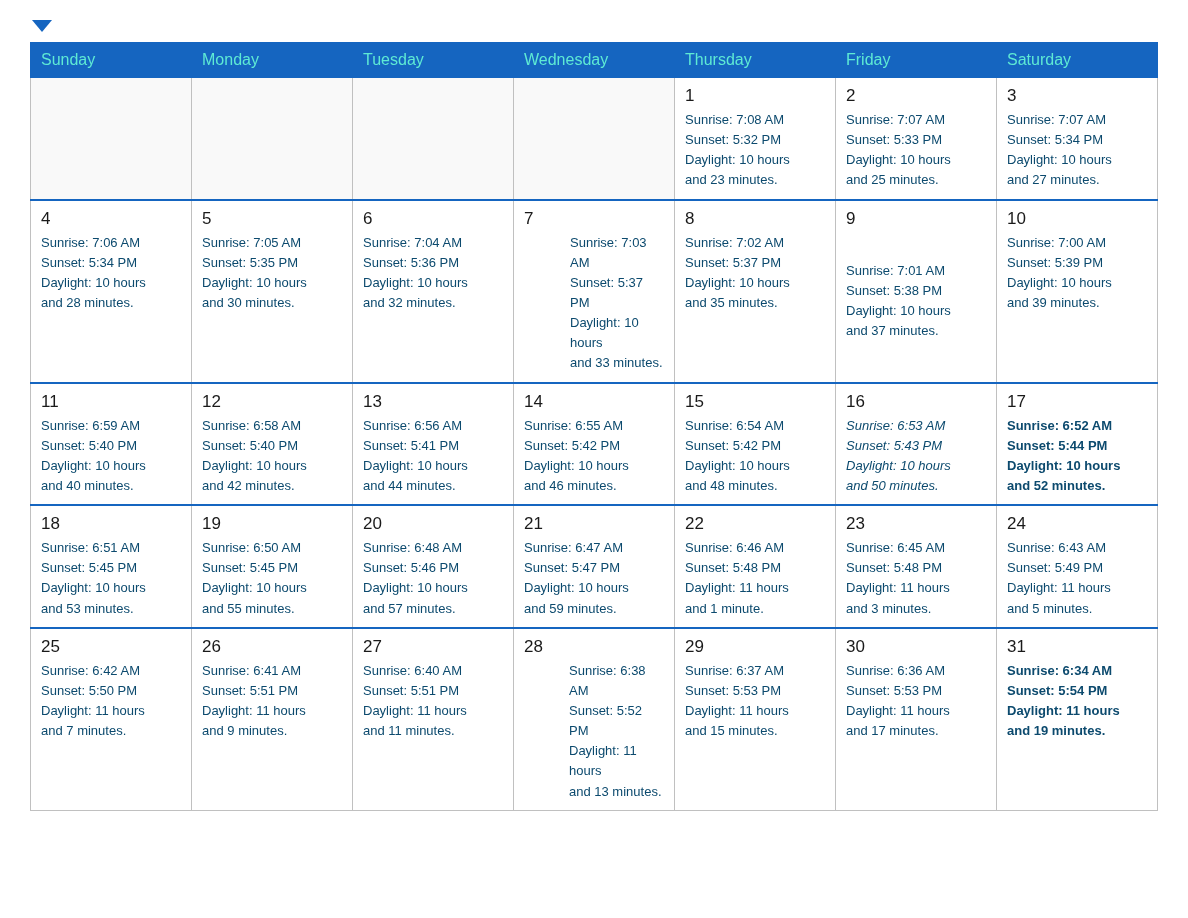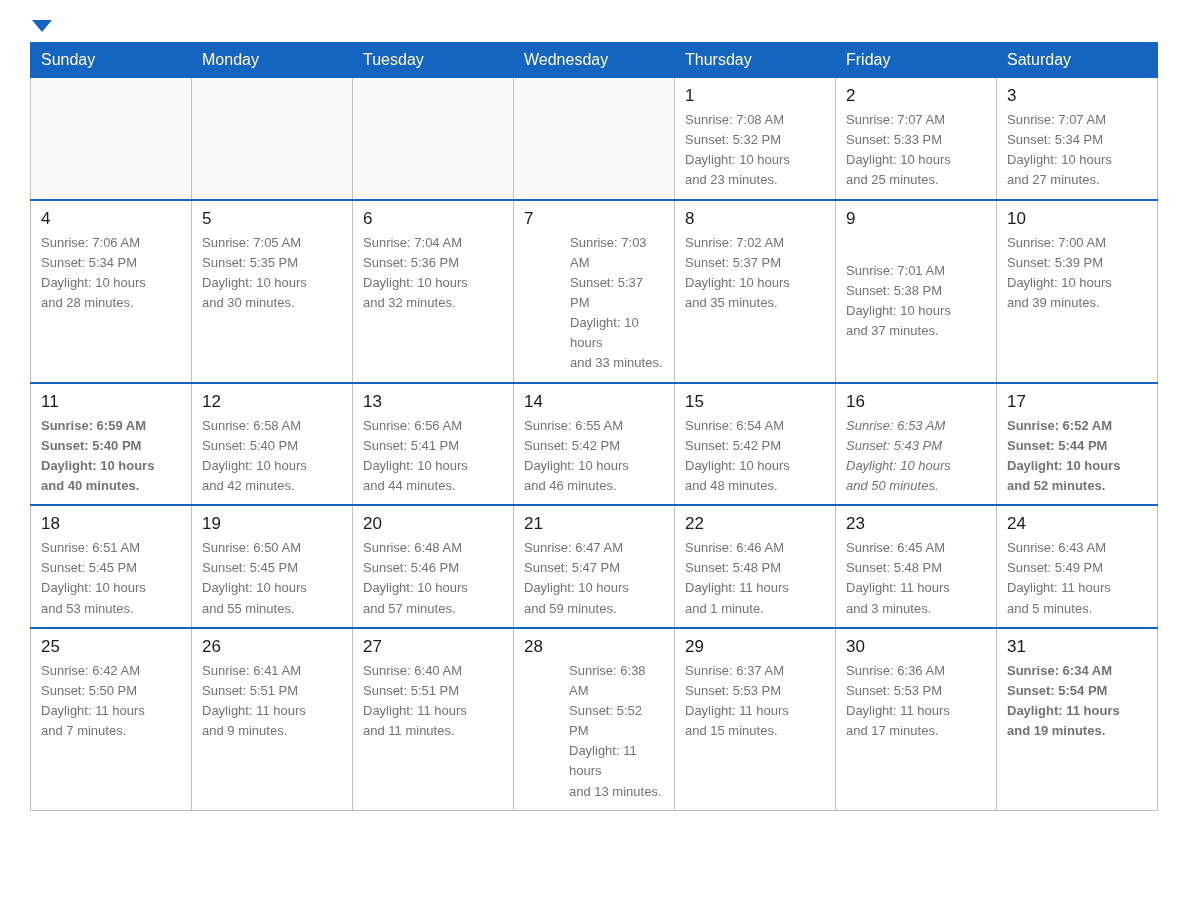--- a/index.html
+++ b/index.html
@@ -62,21 +62,21 @@
       font-weight: normal;
       margin-top: 4px;
     }
     .calendar {
       width: 100%;
       border-collapse: collapse;
       margin-top: 8px;
     }
     .calendar th {
       background-color: #1565c0;
-      color: #fef9c3;
+      color: #5eead4;
       font-size: 16px;
       font-weight: normal;
       padding: 8px 10px;
       text-align: left;
       border: 1px solid #1565c0;
     }
     .calendar td {
       vertical-align: top;
       padding: 8px 10px;
       border: 1px solid #c0c0c0;
@@ -90,21 +90,21 @@
       background: #f9f9f9;
     }
     .day-number {
       font-size: 17px;
       color: #1a1a1a;
       font-weight: normal;
       margin-bottom: 4px;
     }
     .day-info {
       font-size: 13px;
-      color: #737373;
+      color: #0c4a6e;
       line-height: 1.55;
     }
     .row-divider td {
       border-top: 2px solid #1565c0;
     }
   </style>
 </head>
 <body>
 
 <div class="header">
@@ -210,21 +210,21 @@
           <div class="day-number">10</div>
           <div class="day-info" style="white-space: pre-line;">Sunrise: 7:00 AM
 Sunset: 5:39 PM
 Daylight: 10 hours
 and 39 minutes.</div>
         </td>
       </tr>
       <tr class="row-divider">
         <td>
           <div class="day-number">11</div>
-          <div class="day-info" style="white-space: pre-line; font-weight: bold;">Sunrise: 6:59 AM
+          <div class="day-info" style="white-space: pre-line;">Sunrise: 6:59 AM
 Sunset: 5:40 PM
 Daylight: 10 hours
 and 40 minutes.</div>
         </td>
         <td>
           <div class="day-number">12</div>
           <div class="day-info" style="white-space: pre-line;">Sunrise: 6:58 AM
 Sunset: 5:40 PM
 Daylight: 10 hours
 and 42 minutes.</div>

